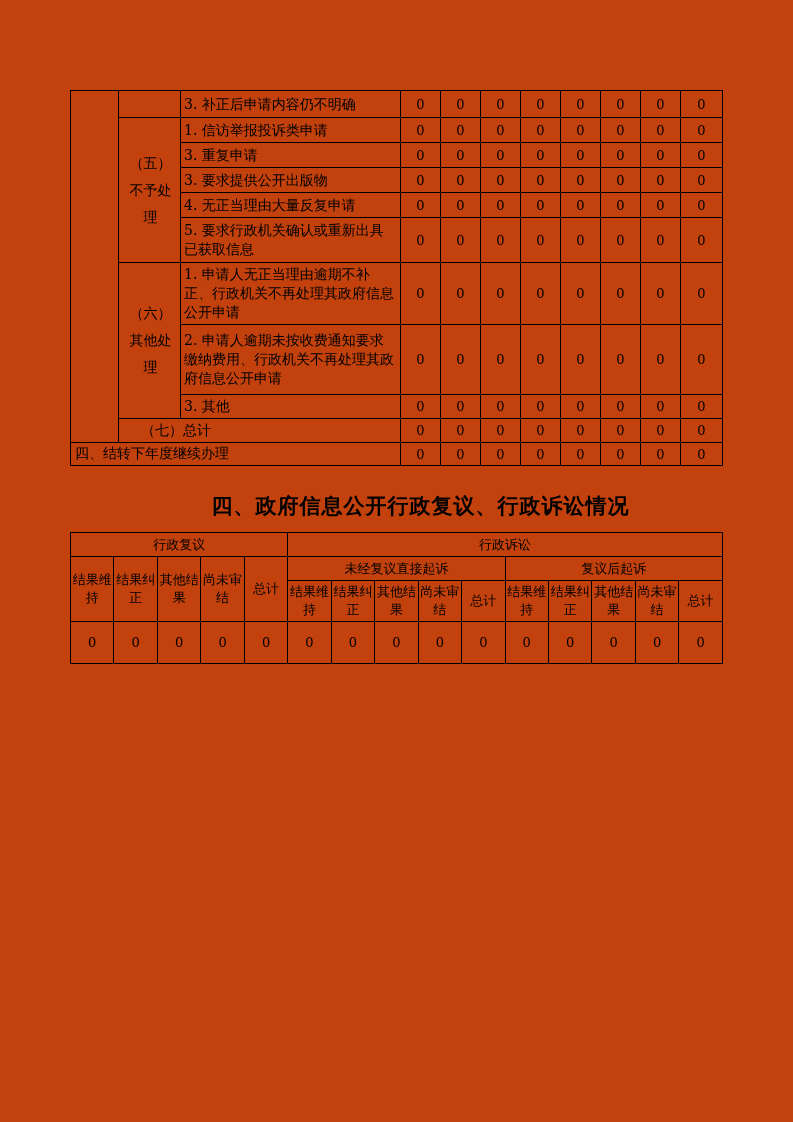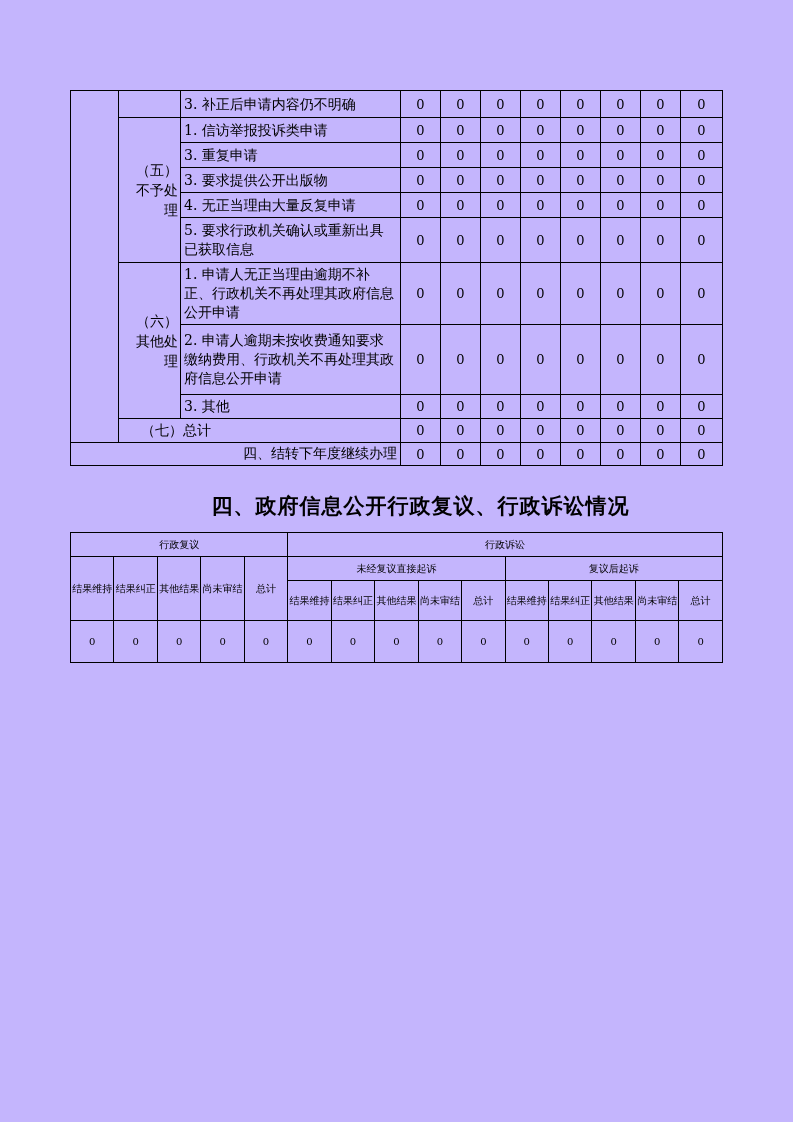--- a/index.html
+++ b/index.html
@@ -1,27 +1,27 @@
 <!DOCTYPE html>
 <html><head>
 <meta charset="utf-8">
 <style>
   html,body{margin:0;padding:0;background:#ffffff;}
-  .page{position:relative;width:793px;height:1122px;background:#c4b5fd;color:#000;
+  .page{position:relative;width:793px;height:1122px;background:#c2410c;color:#000;
         font-family:"DejaVu Serif",serif;overflow:hidden;}
   table{border-collapse:collapse;table-layout:fixed;position:absolute;left:70px;width:652px;}
   td{border:1px solid #000;vertical-align:middle;overflow:hidden;}
   .t1{top:90px;font-size:14px;}
   .t1 td{padding:2px 3px;}
   .t1 td.item{text-align:left;line-height:19px;}
-  .t1 td.grp{text-align:right;line-height:20px;padding:2px 2px 2px 4px;}
+  .t1 td.grp{text-align:center;line-height:27px;padding:2px 2px 2px 4px;}
   .t1 td.num{text-align:center;font-size:13px;}
   .t1 td.total-lab{text-align:left;padding-left:22px;}
-  .t1 td.carry-lab{text-align:right;padding-left:24px;}
-  .t2{top:532px;font-size:10px;}
+  .t1 td.carry-lab{text-align:left;padding-left:4px;}
+  .t2{top:532px;font-size:13px;}
   .t2 td{padding:2px 1px;text-align:center;line-height:18px;}
   .sec-title{position:absolute;font-family:"Liberation Sans",sans-serif;font-weight:bold;
              font-size:21px;color:#000;white-space:nowrap;margin-left:24px;}
   .sec4{top:492px;left:0;width:793px;text-align:center;letter-spacing:1px;}
   .sec5{top:708px;left:176px;letter-spacing:1px;}
   .para{position:absolute;top:744px;left:113px;width:570px;font-size:21px;line-height:37.5px;
         text-align:justify;text-indent:42px;font-family:"DejaVu Serif",serif;}
 </style>
 </head>
 <body>

